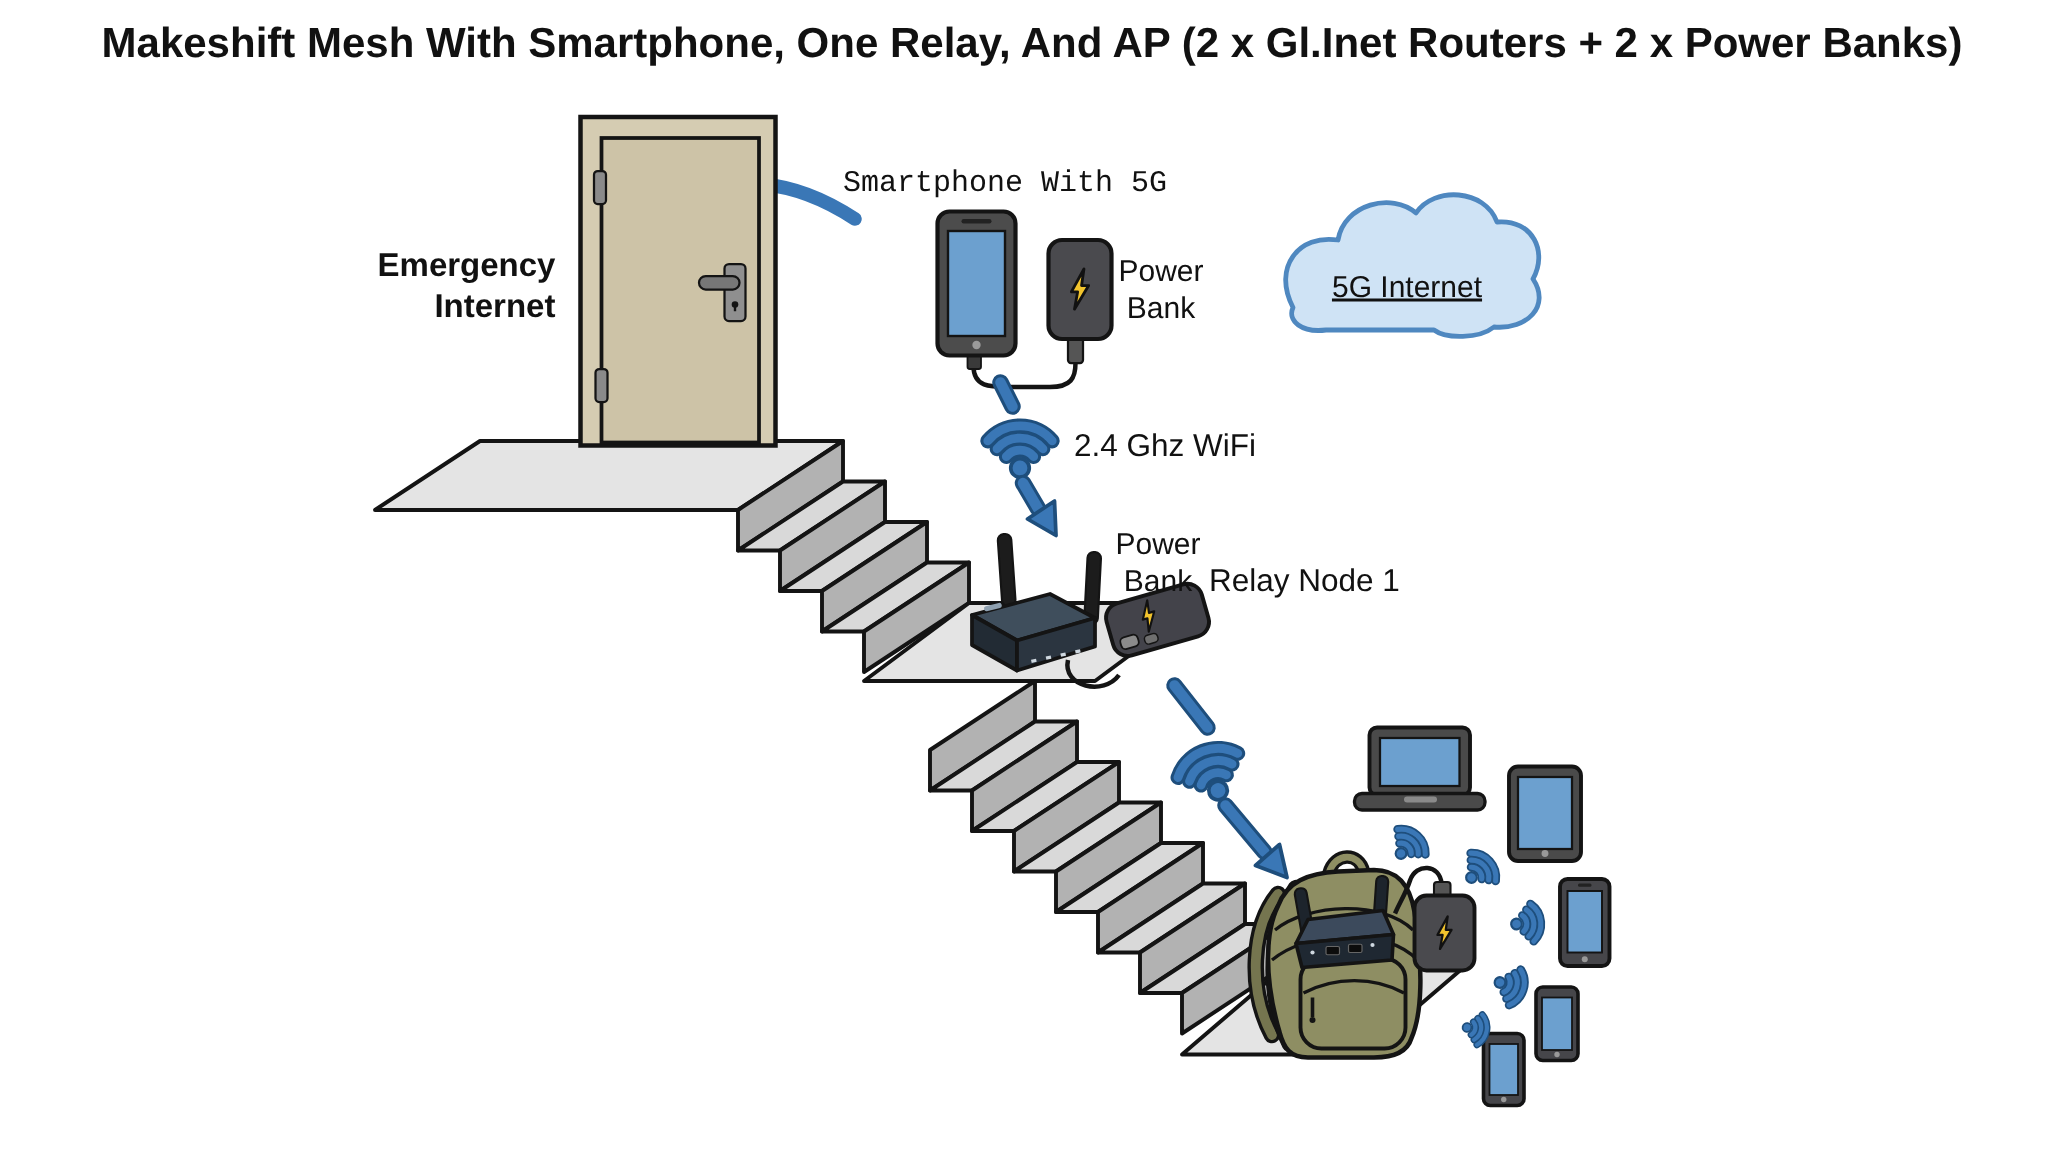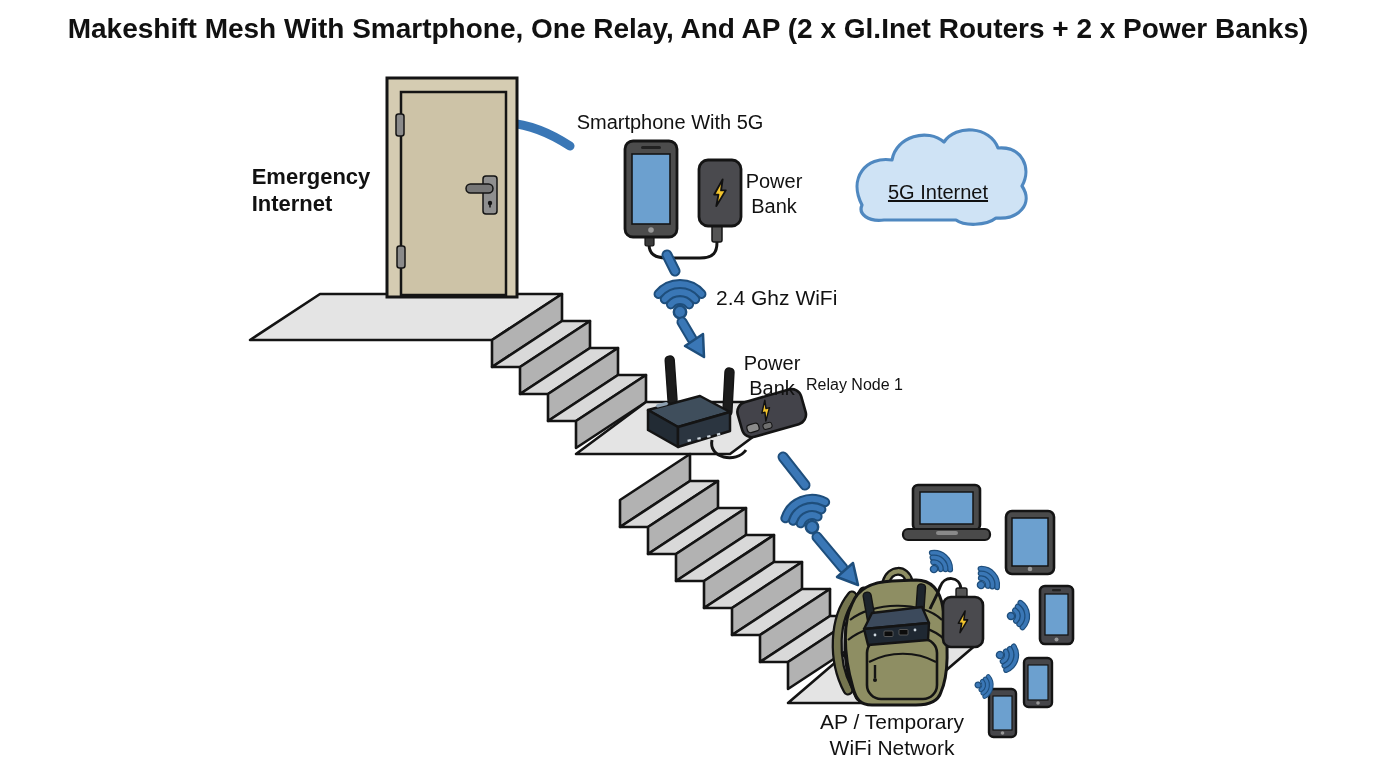--- a/index.html
+++ b/index.html
@@ -7,29 +7,29 @@
     position:relative;width:1376px;height:768px;background:#ffffff;
     font-family:"Liberation Sans", sans-serif;color:#111;overflow:hidden;
   }
   .stage svg{position:absolute;left:0;top:0;}
   .lbl{position:absolute;white-space:nowrap;color:#111;}
   .title{
     left:0;top:13px;width:1376px;text-align:center;
     font-size:28px;font-weight:bold;letter-spacing:0px;
   }
   .shelter{left:311px;top:163px;transform:translateX(-50%);
-    text-align:left;font-weight:bold;font-size:22px;line-height:27px;}
-  .smartphone-lbl{left:670px;top:111px;transform:translateX(-50%);font-size:20px;}
+    text-align:right;font-weight:bold;font-size:22px;line-height:27px;}
+  .smartphone-lbl{left:670px;top:111px;transform:translateX(-50%);font-size:20px;font-family:Liberation Mono, monospace;}
   .pb-top-lbl{left:774px;top:169px;transform:translateX(-50%);
     text-align:center;font-size:20px;line-height:25px;}
   .cloud-lbl{left:938px;top:181px;transform:translateX(-50%);font-size:20px;text-decoration:underline;}
   .wifi-lbl{left:716px;top:286px;font-size:21px;text-align:right;}
   .pb-relay-lbl{left:772px;top:351px;transform:translateX(-50%);
     text-align:center;font-size:20px;line-height:25px;}
-  .relay-lbl{left:806px;top:376px;font-size:16px;}
+  .relay-lbl{left:806px;top:376px;font-size:21px;}
   .ap-lbl{left:892px;top:709px;transform:translateX(-50%);
     text-align:center;font-size:21px;line-height:26px;}
   .tread{fill:#d9d9d9;stroke:#141414;stroke-width:2.6;stroke-linejoin:round;}
   .riser{fill:#b2b2b2;stroke:#141414;stroke-width:2.6;stroke-linejoin:round;}
   .landing{fill:#e4e4e4;stroke:#141414;stroke-width:2.6;stroke-linejoin:round;}
 </style>
 </head>
 <body>
 
 <div class="stage">
@@ -246,18 +246,14 @@
 
 <div class="lbl wifi-lbl">2.4 Ghz WiFi</div>
 
 <div class="lbl pb-relay-lbl">
   <div>Power</div>
   <div>Bank</div>
 </div>
 
 <div class="lbl relay-lbl">Relay Node 1</div>
 
-<div class="lbl ap-lbl">
-  <div>AP / Temporary</div>
-  <div>WiFi Network</div>
-</div>
 
 </div>
 
 </body></html>

